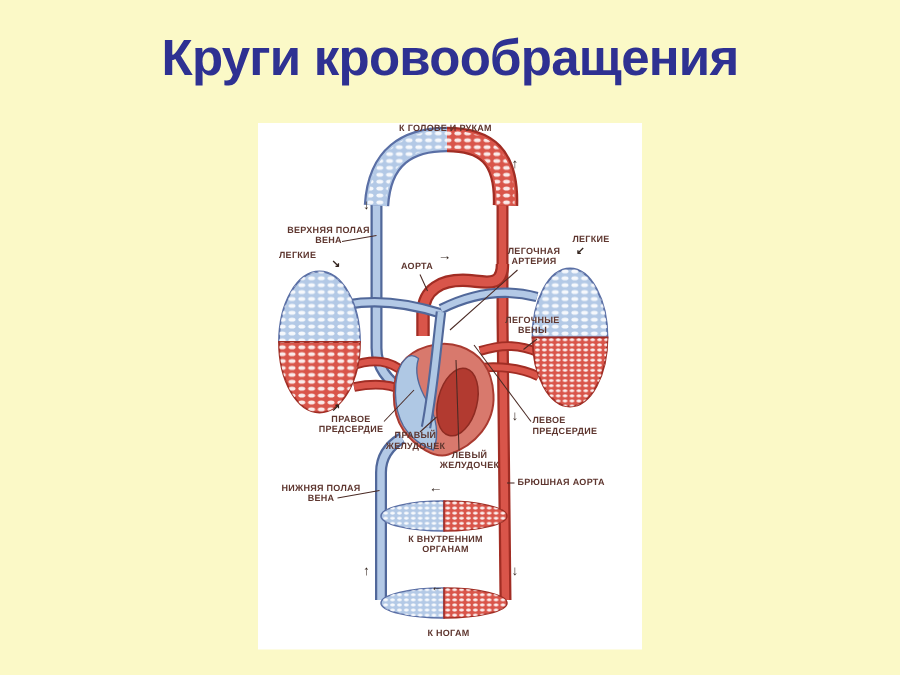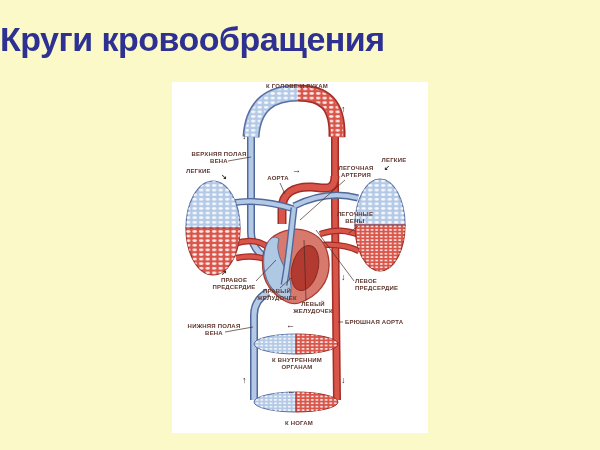--- a/index.html
+++ b/index.html
@@ -1,18 +1,18 @@
 <!DOCTYPE html>
 <html><head>
 <meta charset="utf-8">
 <style>
   html,body{margin:0;padding:0;}
   .slide{position:relative;width:600px;height:450px;background:#FBF9C7;overflow:hidden;
          font-family:"Liberation Sans",sans-serif;}
-  .title{position:absolute;left:0;top:20px;width:600px;
+  .title{position:absolute;left:0;top:20px;width:600px;text-align:center;
          font-size:34px;font-weight:bold;color:#2E3192;letter-spacing:-0.5px;}
   .panel{position:absolute;left:172px;top:82px;width:256px;height:351px;background:#FFFFFF;}
   .panel svg{position:absolute;left:0;top:0;}
   .lbl{position:absolute;font-size:6px;line-height:7px;font-weight:bold;color:#5E362F;
        letter-spacing:0.2px;white-space:nowrap;}
   .lbl span{display:block;}
   .ctr{text-align:center;} .lft{text-align:left;}
   .arw{position:absolute;font-size:9px;line-height:9px;font-weight:bold;color:#33241E;}
   .tick{font-size:7px;line-height:7px;}
 </style>

